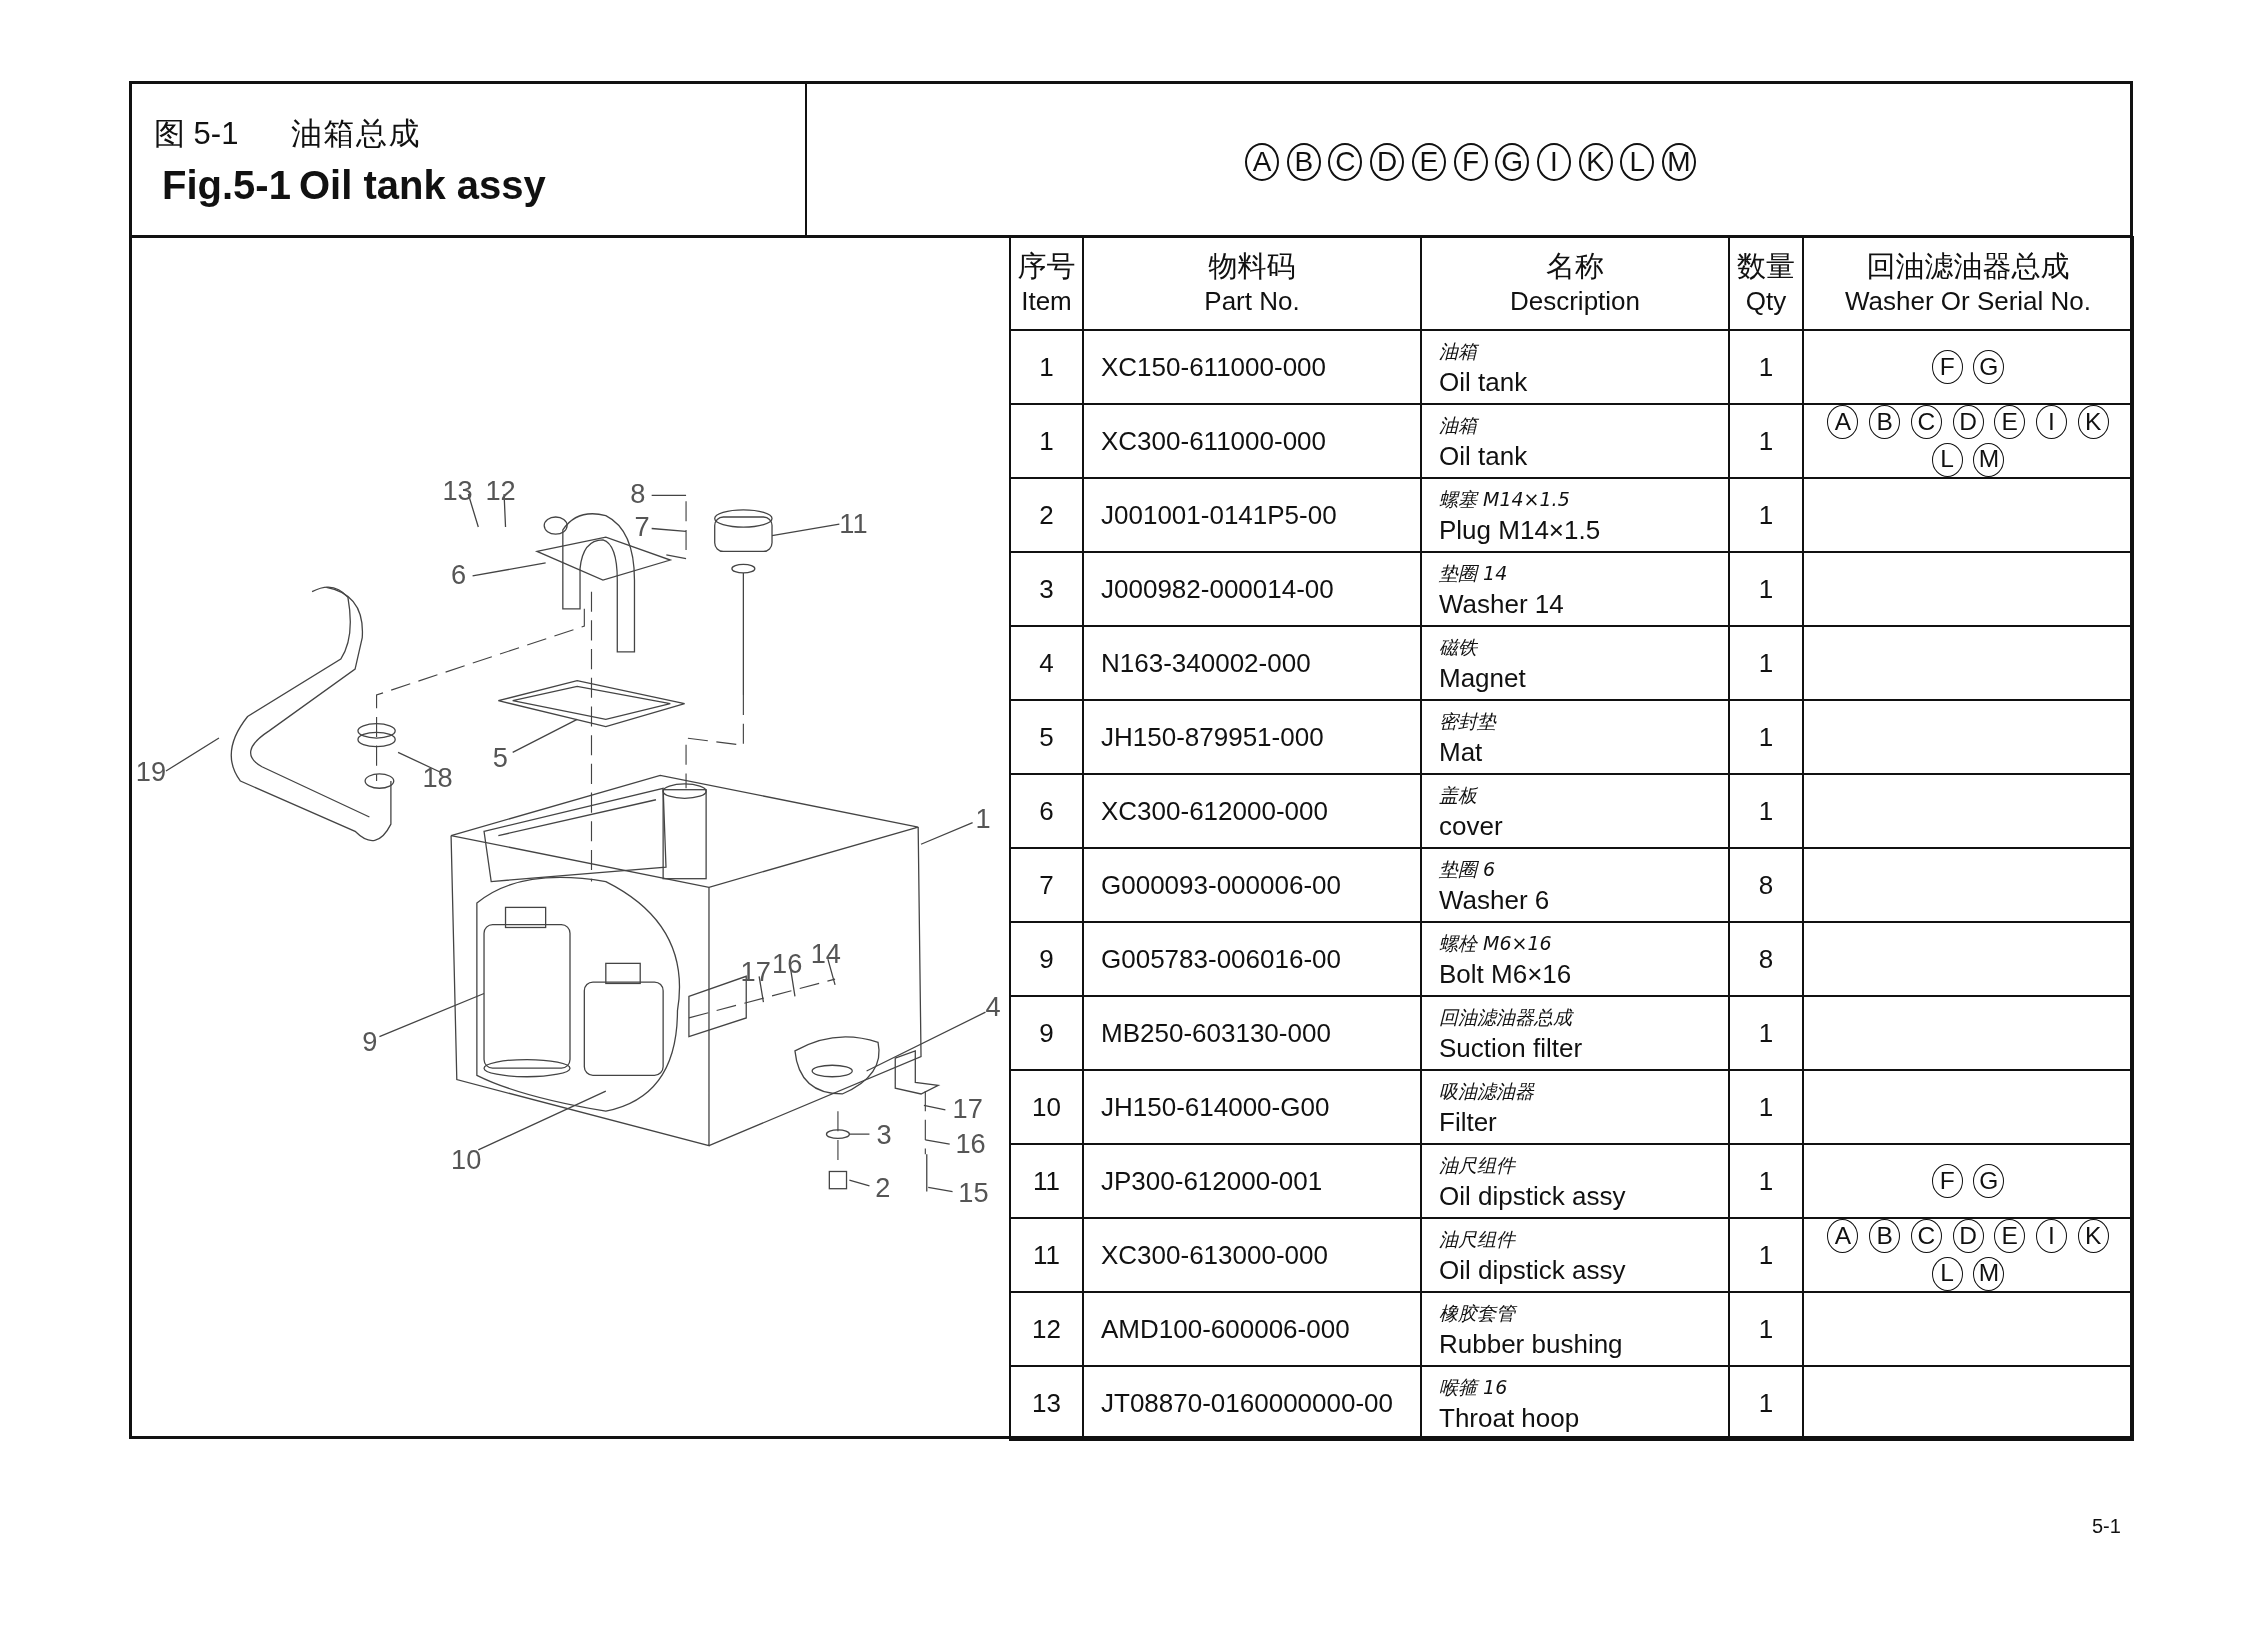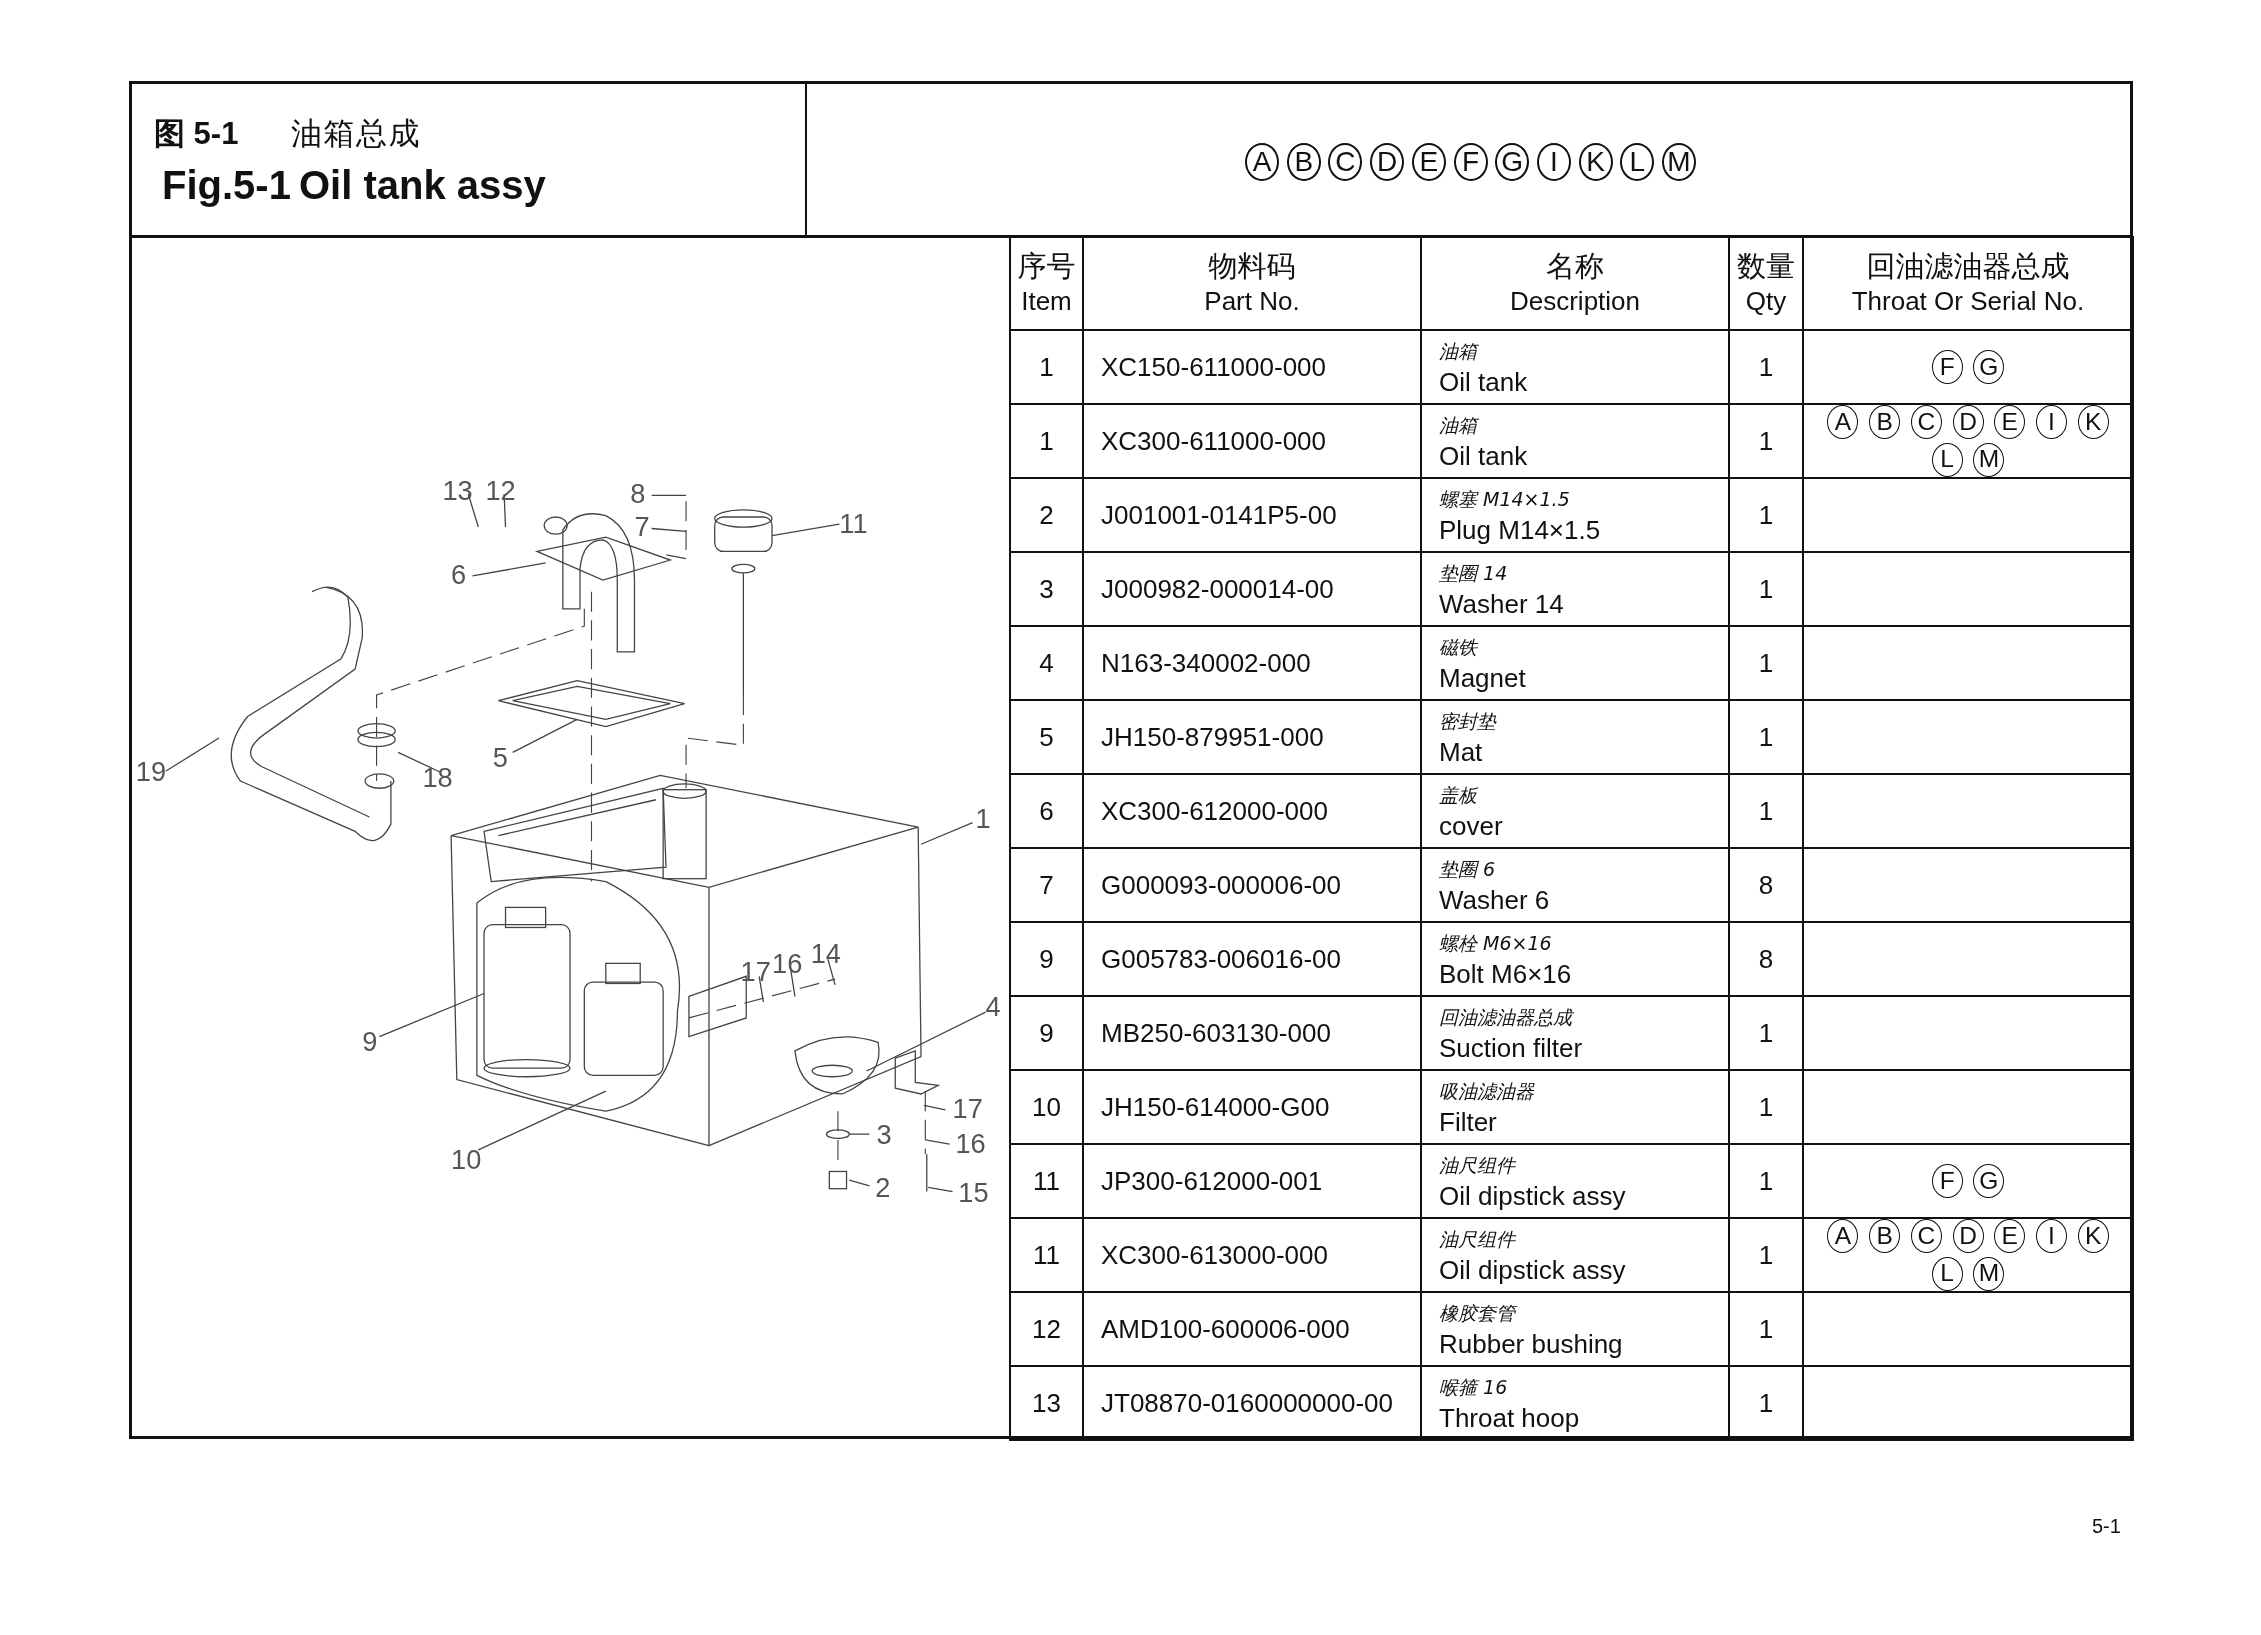--- a/index.html
+++ b/index.html
@@ -4,21 +4,21 @@
 <style>
   html, body { margin:0; padding:0; background:#ffffff; }
   body { width:2261px; height:1635px; position:relative; overflow:hidden;
          font-family:"Liberation Sans", "DejaVu Sans", sans-serif; color:#111; }
   .frame { position:absolute; left:129px; top:81px; width:2004px; height:1358px;
            border:3.8px solid #111; box-sizing:border-box; }
   .hline, .vline { position:absolute; background:#111; }
   .title-cn { position:absolute; left:154px; top:115px; font-size:31px; line-height:37px; white-space:pre; }
   .title-en { position:absolute; left:154px; top:167px; font-size:40px; font-weight:bold; line-height:37px; white-space:pre;margin-left:8px; }
   .title-en .fig { display:inline-block; width:137px; }
-  .title-cn .fig { display:inline-block; width:137px;font-weight:bold; }
+  .title-cn .fig { display:inline-block; width:137px; }
   .title-cn .cn { font-family:Liberation Serif, serif; font-weight:normal; letter-spacing:1.5px; }
   .model-row { position:absolute; left:809px; top:130px; width:1323px; height:64px;
                display:flex; justify-content:center; align-items:center; gap:7.7px; }
   .circ { display:inline-flex; align-items:center; justify-content:center;
           width:34px; height:38px; border:2.3px solid #111; border-radius:50%;
           font-size:28px; line-height:1; box-sizing:border-box; font-family:"Liberation Sans", sans-serif; }
   .circ.sm { width:31px; height:34px; font-size:24.5px; border-width:1.9px; }
 
   table.parts { position:absolute; left:1009px; top:236px; width:1123px; border-collapse:collapse;
                 table-layout:fixed; }
@@ -159,21 +159,21 @@
       <col style="width:308px">
       <col style="width:74px">
       <col style="width:330px">
   </colgroup>
   <thead>
     <tr>
       <th><span class="cn">序号</span><span>Item</span></th>
       <th><span class="cn">物料码</span><span>Part No.</span></th>
       <th><span class="cn">名称</span><span>Description</span></th>
       <th><span class="cn">数量</span><span>Qty</span></th>
-      <th><span class="cn">回油滤油器总成</span><span>Throat Or Serial No.</span></th>
+      <th><span class="cn">回油滤油器总成</span><span>Washer Or Serial No.</span></th>
     </tr>
   </thead>
   <tbody id="parts-body">
       <tr>
         <td class="c-item">1</td>
         <td class="c-part">XC150-611000-000</td>
         <td class="c-desc"><span class="cn">油箱</span><span>Oil tank</span></td>
         <td class="c-qty">1</td>
         <td class="c-rem">
           <div class="rem-wrap">

